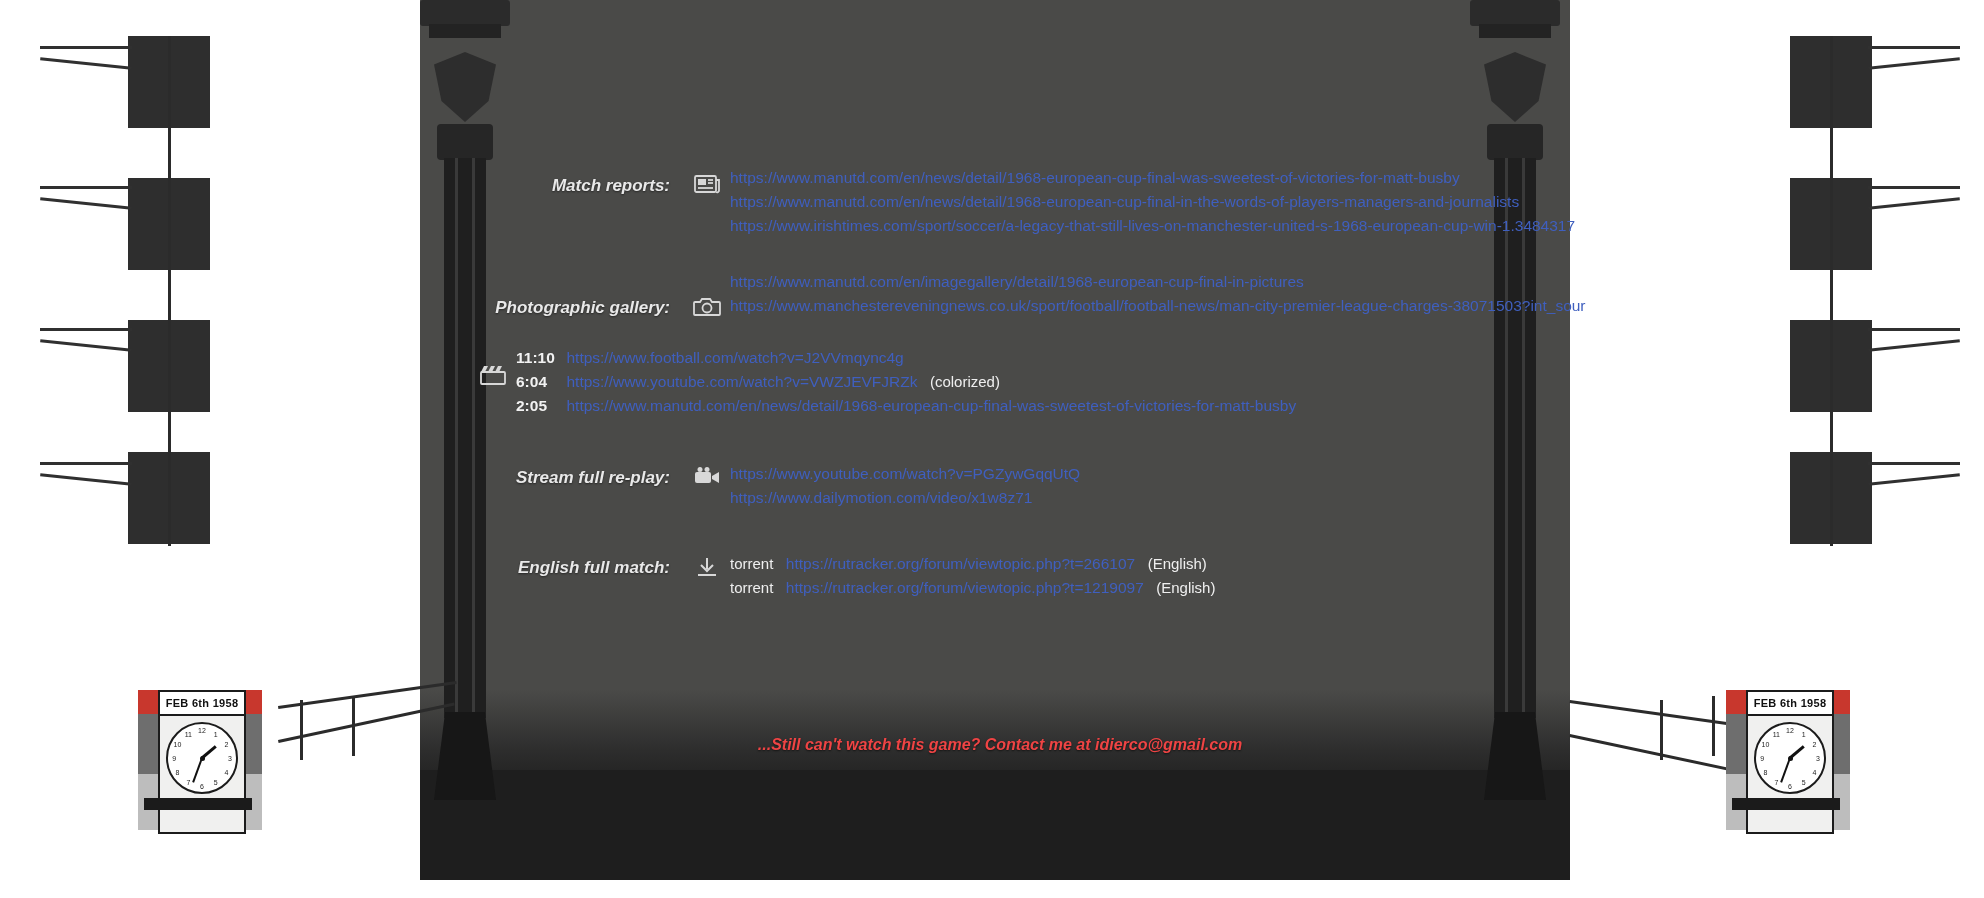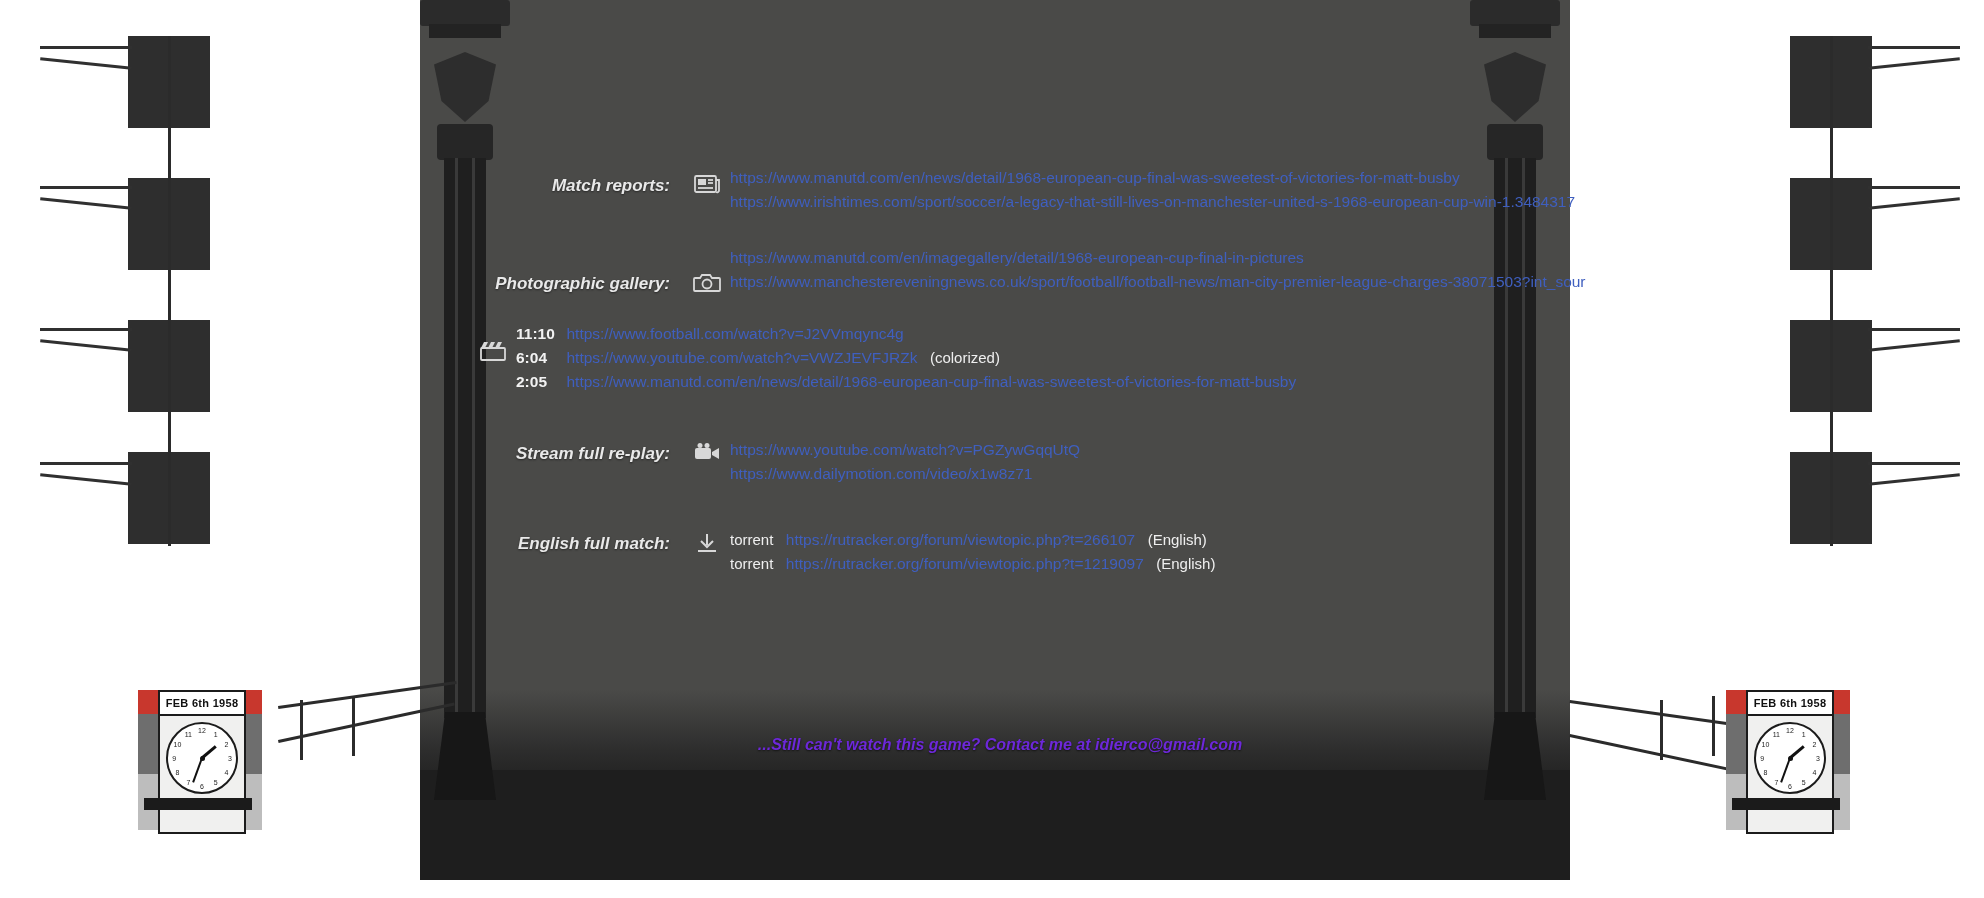--- a/index.html
+++ b/index.html
@@ -289,21 +289,21 @@
 
   .footer {
     position: absolute;
     left: 470px;
     top: 736px;
     width: 1060px;
     text-align: center;
     font-style: italic;
     font-weight: bold;
     font-size: 16px;
-    color: #6d28d9;
+    color: #ef4444;
     text-shadow: 0 1px 2px rgba(0,0,0,.6);
   }
 </style>
 </head>
 <body>
 
 <div id="stage">
 
   <div class="backdrop"></div>
   <div class="backdrop-fade"></div>
@@ -443,20 +443,21 @@
           <rect x="1" y="2" width="21" height="16" rx="1.5"></rect>
           <rect x="4" y="5" width="8" height="6" fill="#d8d8d8" stroke="none"></rect>
           <line x1="14" y1="6" x2="19" y2="6"></line>
           <line x1="14" y1="9" x2="19" y2="9"></line>
           <line x1="4" y1="14" x2="19" y2="14"></line>
           <path d="M22 6 h3 v10 a2 2 0 0 1 -3 2"></path>
         </svg>
       </div>
       <div class="row-links">
         <a class="link" href="#">https://www.manutd.com/en/news/detail/1968-european-cup-final-was-sweetest-of-victories-for-matt-busby</a>
+        <a class="link" href="#">https://www.manutd.com/en/news/detail/1968-european-cup-final-in-the-words-of-players-managers-and-journalists</a>
         <a class="link" href="#">https://www.irishtimes.com/sport/soccer/a-legacy-that-still-lives-on-manchester-united-s-1968-european-cup-win-1.3484317</a>
       </div>
     </div>
 
     <div class="row gallery" style="margin-bottom:22px;align-items:flex-end;">
       <div class="row-label">Photographic gallery:</div>
       <div class="row-icon">
         <svg width="28" height="22" viewBox="0 0 28 22" fill="none" stroke="#d8d8d8" stroke-width="1.8">
           <path d="M2 6 h5 l2-3 h8 l2 3 h7 a1 1 0 0 1 1 1 v11 a1 1 0 0 1 -1 1 h-24 a1 1 0 0 1 -1 -1 v-11 a1 1 0 0 1 1 -1 z"></path>
           <circle cx="14" cy="12" r="4.5"></circle>

